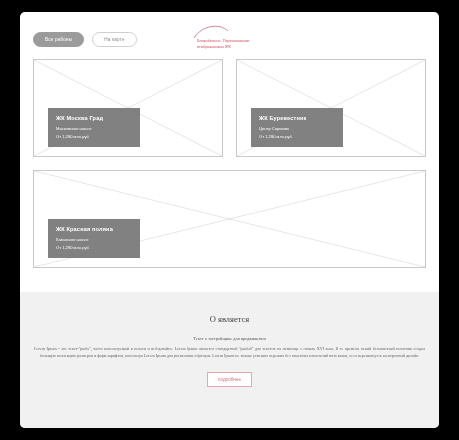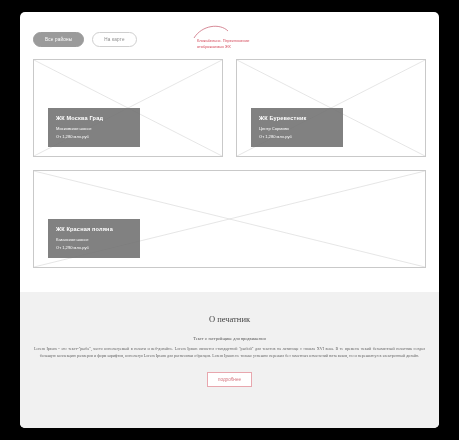--- a/index.html
+++ b/index.html
@@ -219,21 +219,21 @@
         </svg>
         <div class="info-card">
           <div class="info-title">ЖК Красная поляна</div>
           <div class="info-sub">Казанское шоссе</div>
           <div class="info-price">От 1,290 млн.руб</div>
         </div>
       </div>
     </div>
 
     <div class="about">
-      <div class="about-title">О печатник</div>
+      <div class="about-title">О является</div>
       <div class="about-lead">Текст о застройщике для продвижения</div>
       <div class="about-body">Lorem Ipsum - это текст-"рыба", часто используемый в печати и веб-дизайне. Lorem Ipsum является стандартной "рыбой" для текстов на латинице с начала XVI века. В те времена некий безымянный печатник создал большую коллекцию размеров и форм шрифтов, используя Lorem Ipsum для распечатки образцов. Lorem Ipsum не только успешно пережил без заметных изменений пять веков, но и перешагнул в электронный дизайн.</div>
       <div class="about-btn-wrap">
         <button class="about-btn">подробнее</button>
       </div>
     </div>
 
   </div>
 </div>
 

